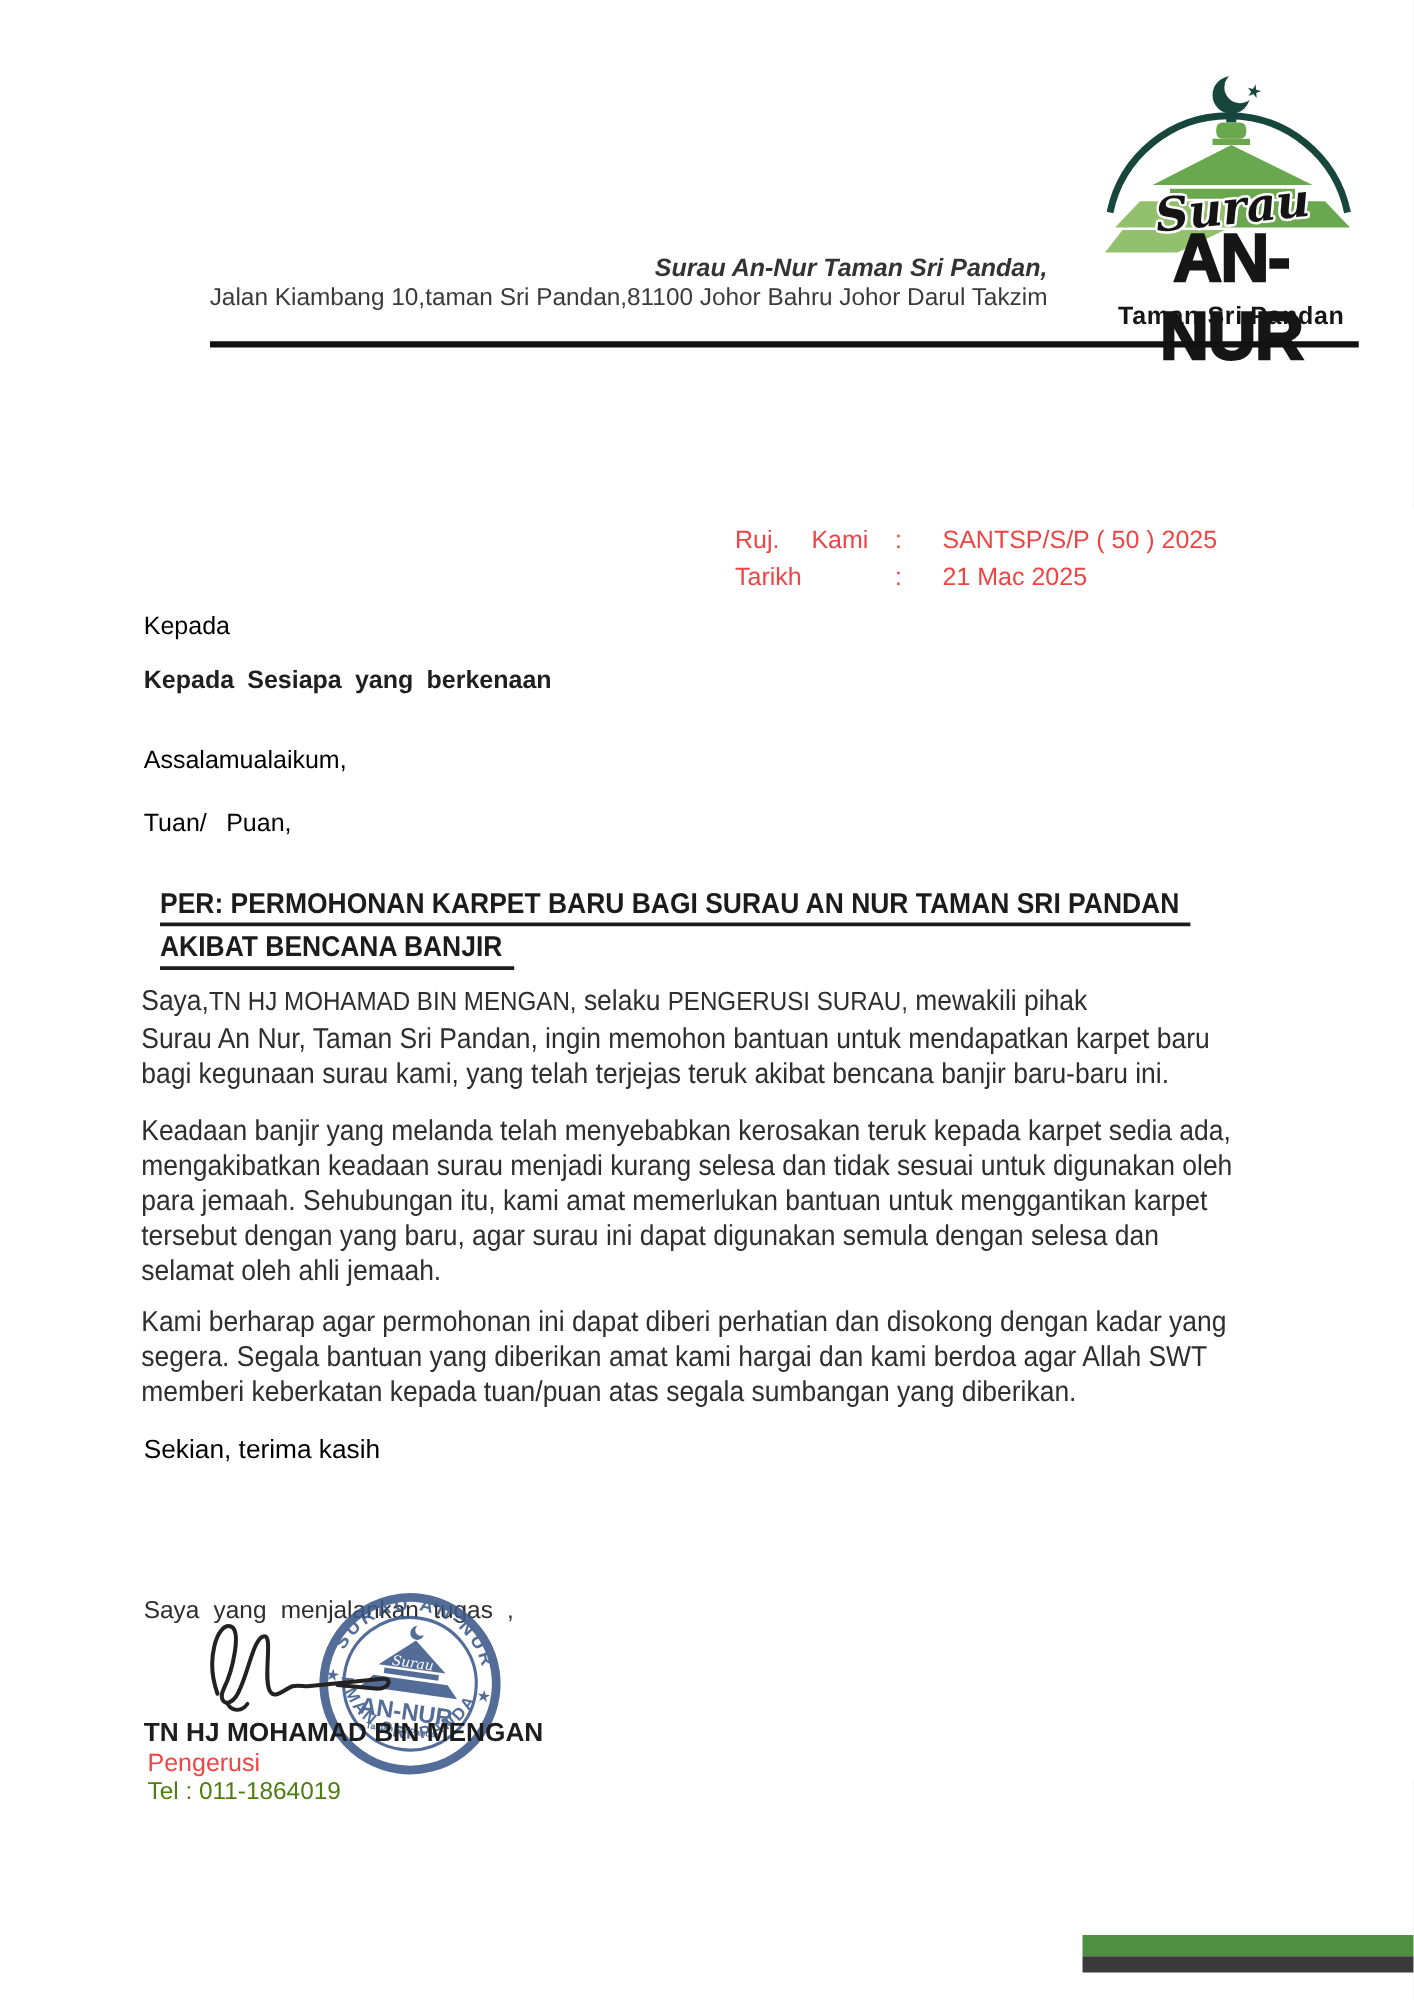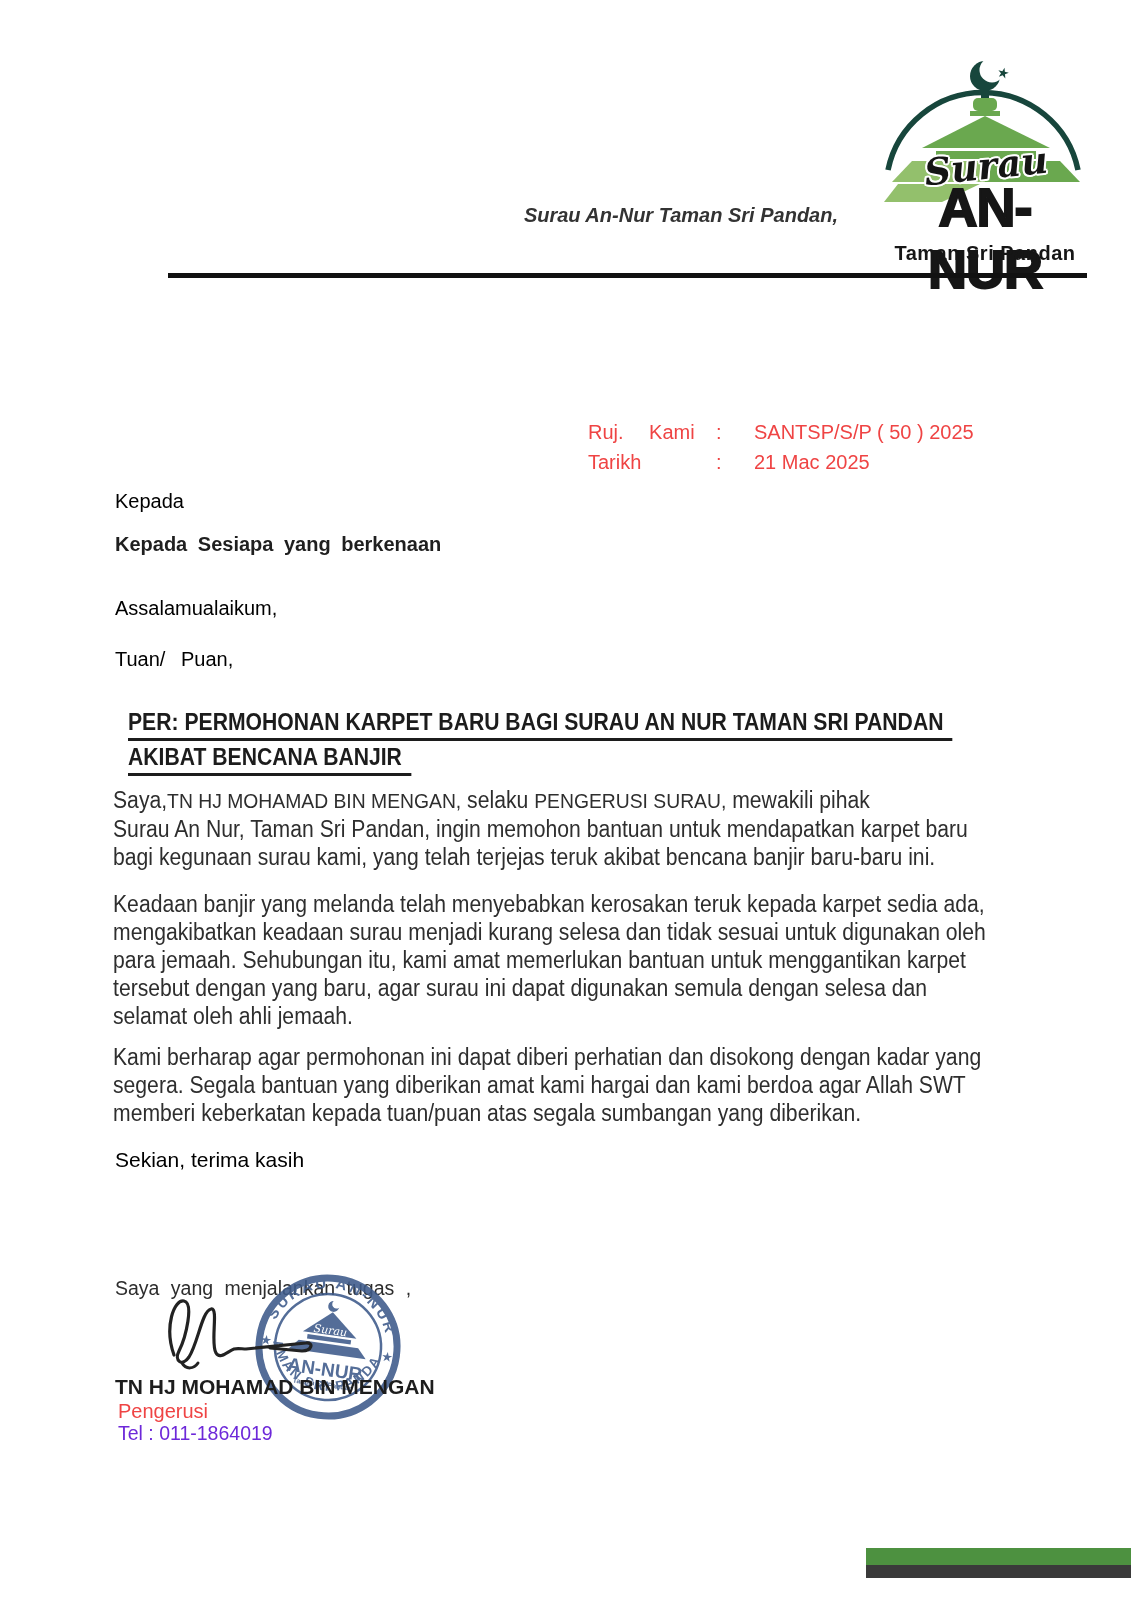--- a/index.html
+++ b/index.html
@@ -58,33 +58,34 @@
 
   .closing{top:1148px;font-size:21px;}
   .signoff{top:1277px;font-size:19.5px;word-spacing:6px;color:#2d2d2d;}
 
   
   .stamp{left:253px;top:1272px;width:150px;height:150px;opacity:.88;
          transform:rotate(8deg);z-index:2;}
   .sig{left:158px;top:1293px;z-index:6;}
   .sig-name{left:115px;top:1375px;font-size:21px;font-weight:bold;color:#1d1d1d;z-index:7;}
   .sig-title{left:118px;top:1400px;font-size:20px;color:#ef4444;z-index:7;}
-  .sig-tel{left:118px;top:1422px;font-size:19.5px;color:#6d28d9;z-index:7;}
+  .sig-tel{left:118px;top:1422px;font-size:19.5px;color:#4d7c0f;z-index:7;}
 
   
   .bar-green{left:866px;top:1548px;width:265px;height:17px;}
   .bar-dark{left:866px;top:1565px;width:265px;height:13px;}
 </style>
 </head>
 <body>
 
 <div class="page">
 
   <div class="abs lh-text">
     <div class="lh-org">Surau An-Nur Taman Sri Pandan,</div>
+    <div class="lh-addr">Jalan Kiambang 10,taman Sri Pandan,81100 Johor Bahru Johor Darul Takzim</div>
   </div>
 
   <div class="abs logo">
     <svg width="202" height="216" viewBox="0 0 202 216">
 
       <path d="M 4,118 A 97,97 0 0 1 194,118" fill="none" stroke="#17463c" stroke-width="5.5"></path>
 
       <circle cx="101" cy="24" r="15" fill="#17463c"></circle>
       <circle cx="108" cy="18" r="12.5" fill="#ffffff"></circle>
       <text x="112" y="24" font-size="14" fill="#17463c" transform="rotate(14 112 24)">★</text>

